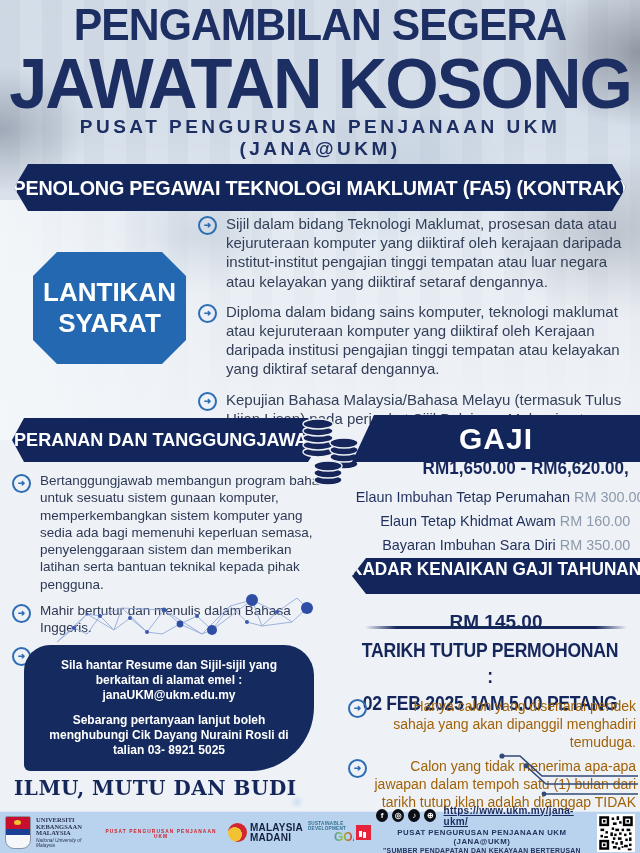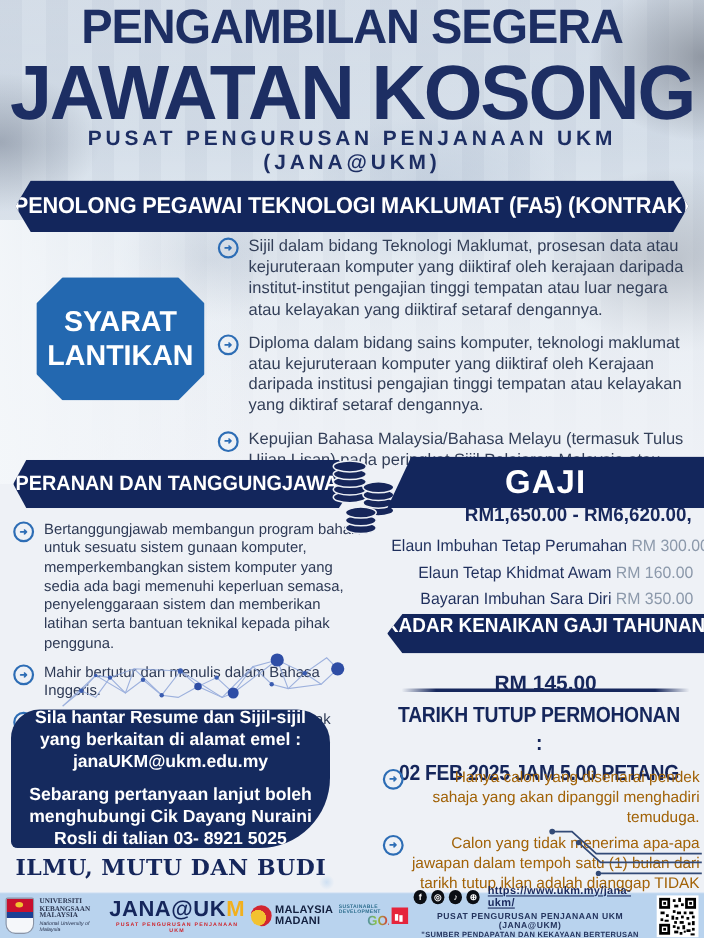--- a/index.html
+++ b/index.html
@@ -48,24 +48,24 @@
   .bullet-txt{font-size:15px;line-height:1.28;color:#333f58;}
   
   .banner-l{position:absolute;left:12px;top:418px;width:310px;height:44px;background:#13265c;
     clip-path:polygon(12px 0,calc(100% - 14px) 0,100% 50%,calc(100% - 14px) 100%,12px 100%,0 50%);
     display:flex;align-items:center;justify-content:center;}
   .banner-l span{color:#fff;font-size:19px;font-weight:bold;white-space:nowrap;transform:scaleX(.95);}
   .peranan-bullets{position:absolute;left:12px;top:472px;width:322px;
     display:flex;flex-direction:column;gap:9px;}
   .peranan-bullets .bullet-txt{font-size:13.5px;color:#2e3a55;}
   .net-deco{position:absolute;left:52px;top:590px;}
-  .contact-box{position:absolute;left:10px;top:645px;width:290px;height:126px;background:#152a5e;
+  .contact-box{position:absolute;left:24px;top:645px;width:290px;height:126px;background:#152a5e;
     border-radius:26px 30px 64px 6px;color:#fff;text-align:center;font-weight:bold;
     display:flex;flex-direction:column;justify-content:center;gap:9px;
-    padding:8px 14px;box-sizing:border-box;font-size:16px;line-height:1.26;}
+    padding:8px 14px;box-sizing:border-box;font-size:12px;line-height:1.26;}
   .motto{position:absolute;left:14px;top:776px;width:290px;
     font-family:"DejaVu Serif","Liberation Serif",serif;font-weight:bold;
     font-size:20px;color:#15265b;letter-spacing:.5px;}
   
   .coins{position:absolute;left:300px;top:418px;}
   .gaji-banner{position:absolute;left:352px;top:415px;width:288px;height:47px;background:#13265c;
     clip-path:polygon(22px 0,100% 0,100% 100%,0 100%);
     display:flex;align-items:center;justify-content:center;}
   .gaji-banner span{color:#fff;font-size:30px;font-weight:bold;letter-spacing:1px;}
   .salary{position:absolute;left:350px;top:458px;width:286px;text-align:right;}
@@ -138,22 +138,22 @@
 
   <div class="h1">PENGAMBILAN SEGERA</div>
   <div class="h2">JAWATAN KOSONG</div>
   <div class="h3">PUSAT PENGURUSAN PENJANAAN UKM (JANA@UKM)</div>
 
   <div class="job-banner">
     <span>PENOLONG PEGAWAI TEKNOLOGI MAKLUMAT (FA5) (KONTRAK)</span>
   </div>
 
   <div class="syarat-box">
+    <span>LANTIKAN</span>
     <span>SYARAT</span>
-    <span>LANTIKAN</span>
   </div>
   <div class="syarat-bullets">
     <div class="bullet">
       <span class="bullet-ico">➜</span>
       <span class="bullet-txt">Sijil dalam bidang Teknologi Maklumat, prosesan data atau kejuruteraan komputer yang diiktiraf oleh kerajaan daripada institut-institut pengajian tinggi tempatan atau luar negara atau kelayakan yang diiktiraf setaraf dengannya.</span>
     </div>
     <div class="bullet">
       <span class="bullet-ico">➜</span>
       <span class="bullet-txt">Diploma dalam bidang sains komputer, teknologi maklumat atau kejuruteraan komputer yang diiktiraf oleh Kerajaan daripada institusi pengajian tinggi tempatan atau kelayakan yang diktiraf setaraf dengannya.</span>
     </div>
@@ -289,21 +289,20 @@
 
   <div class="footer">
     <div class="crest"></div>
     <div class="ukm-text">
       <div class="l">UNIVERSITI</div>
       <div class="l">KEBANGSAAN</div>
       <div class="l">MALAYSIA</div>
       <div class="s">National University of Malaysia</div>
     </div>
     <div class="jana-logo">
-      <div class="main"><span>JANA@UK</span><span class="m">M</span></div>
       <div class="cap">PUSAT PENGURUSAN PENJANAAN UKM</div>
     </div>
     <div class="madani">
       <div class="madani-ico"></div>
       <div class="madani-txt">
         <div>MALAYSIA</div>
         <div>MADANI</div>
       </div>
     </div>
     <div class="sdg">

